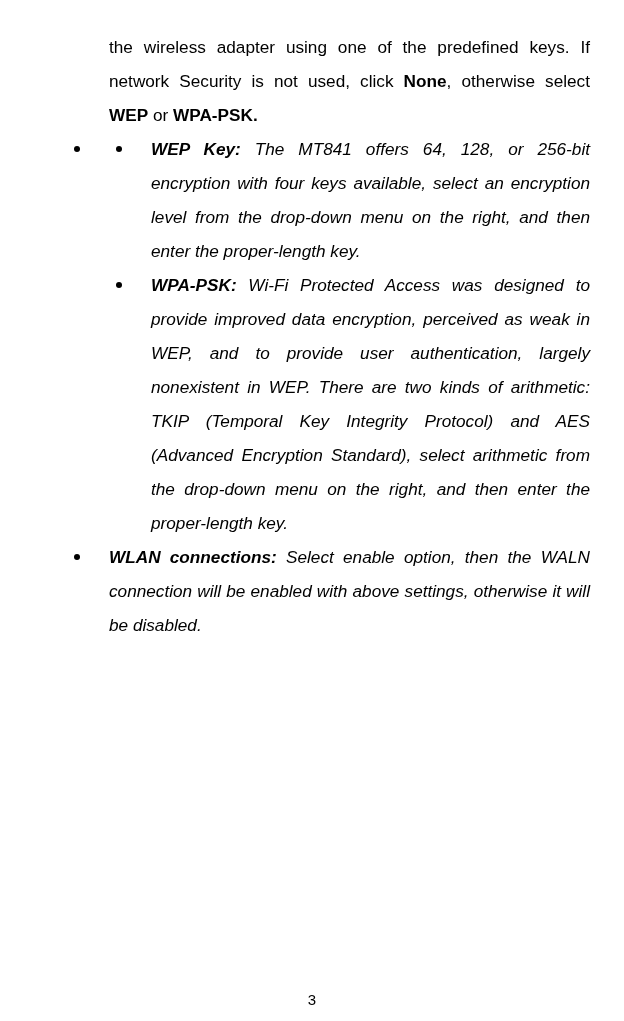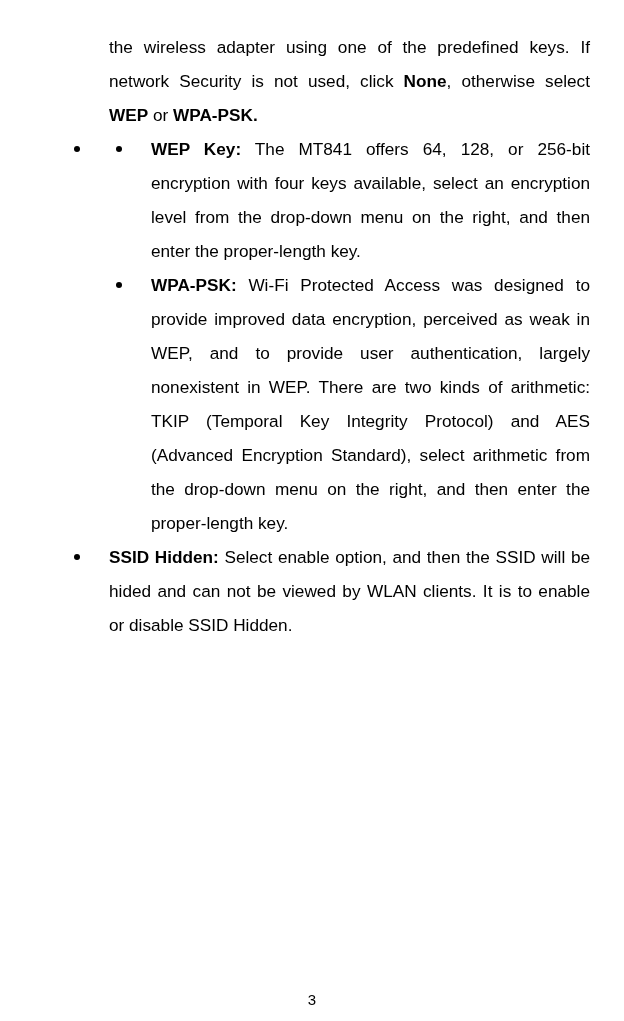--- a/index.html
+++ b/index.html
@@ -23,20 +23,21 @@
     padding-top: 10px;
   }
   p, li, span {
     font-size: 17.2px;
     line-height: 34px;
   }
   ul.outer {
     list-style: none;
     margin: 0;
     padding: 0;
+    font-style: italic;
   }
   ul.outer > li {
     position: relative;
     padding-left: 75px;
     text-align: justify;
     margin-bottom: 0px;
   }
   ul.outer > li::before {
     content: "";
     position: absolute;
@@ -104,20 +105,20 @@
         <ul class="inner">
           <li>
             <span class="b">WEP Key:</span><span> The MT841 offers 64, 128, or 256-bit encryption with four keys available, select an encryption level from the drop-down menu on the right, and then enter the proper-length key.</span>
           </li>
           <li>
             <span class="b">WPA-PSK:</span><span> Wi-Fi Protected Access was designed to provide improved data encryption, perceived as weak in WEP, and to provide user authentication, largely nonexistent in WEP. There are two kinds of arithmetic: TKIP (Temporal Key Integrity Protocol) and AES (Advanced Encryption Standard), select arithmetic from the drop-down menu on the right, and then enter the proper-length key.</span>
           </li>
         </ul>
       </li>
       <li>
-        <span class="b">SSID Hidden:</span><span> Select enable option, and then the SSID will be hided and can not be viewed by WLAN clients.  It is to enable or disable SSID Hidden.</span>
+        <span class="b">WLAN connections:</span><span> Select enable option, then the WALN connection will be enabled with above settings, otherwise it will be disabled.</span>
       </li>
     </ul>
 
 
   </div>
   <div class="page-num">3</div>
 </div>
 
 </body></html>

